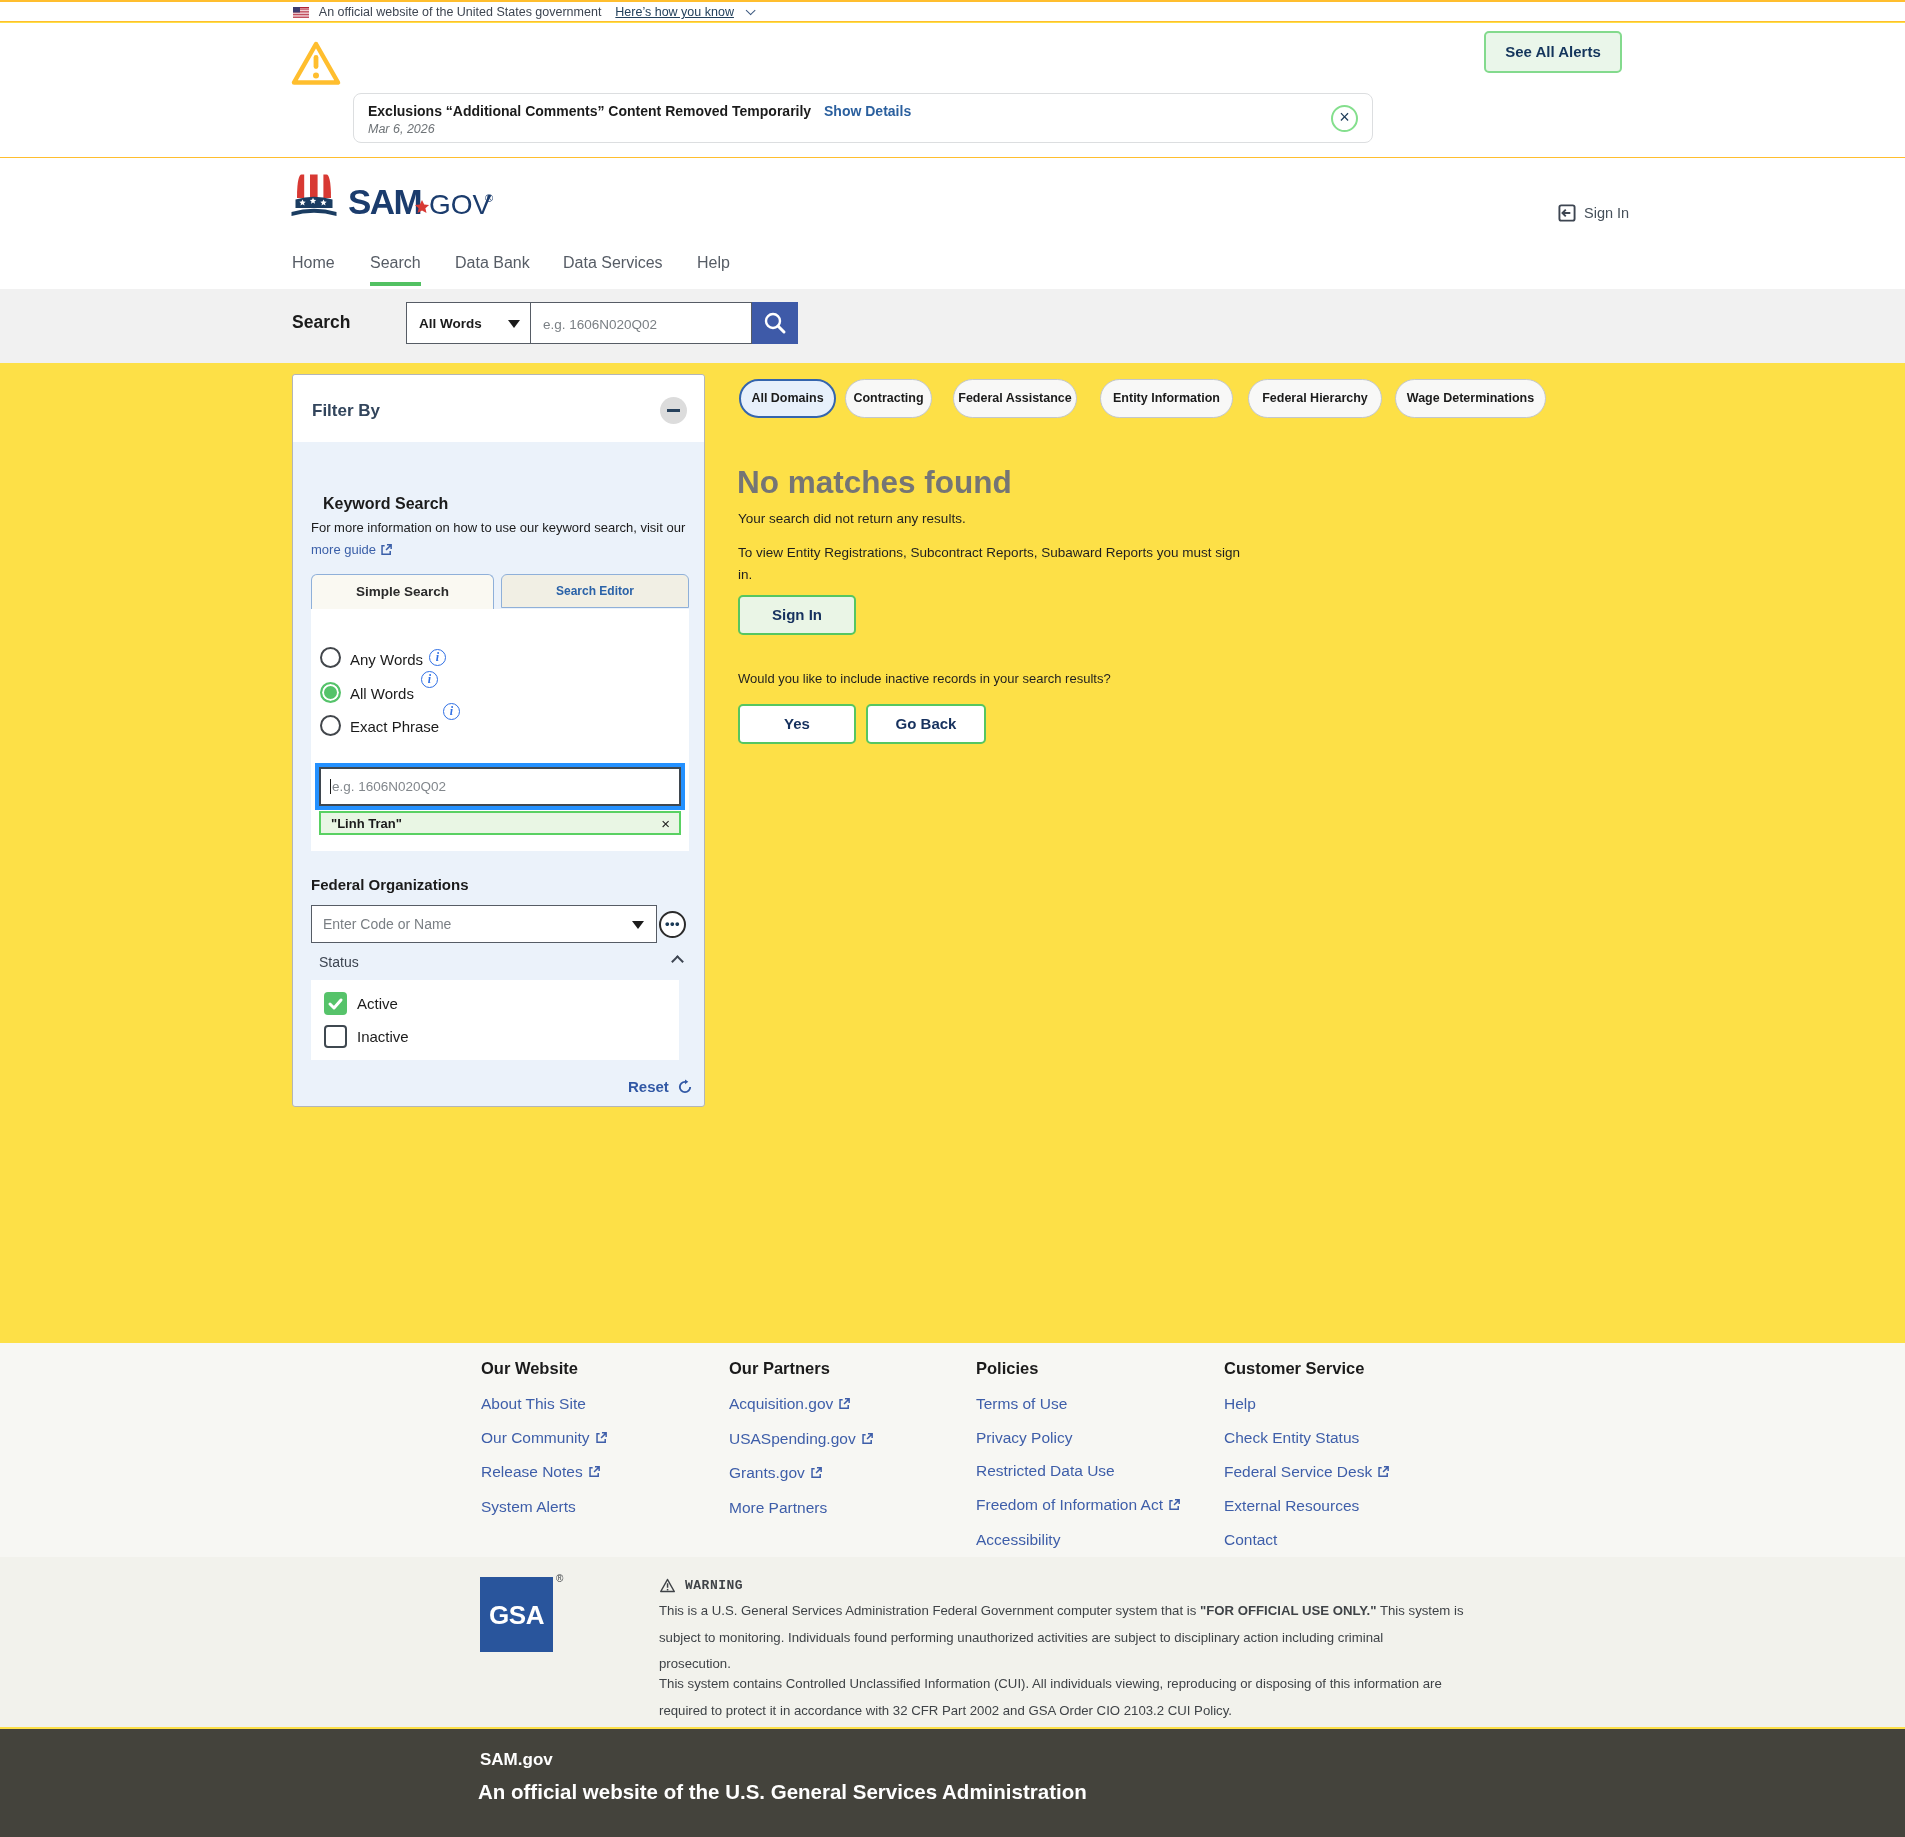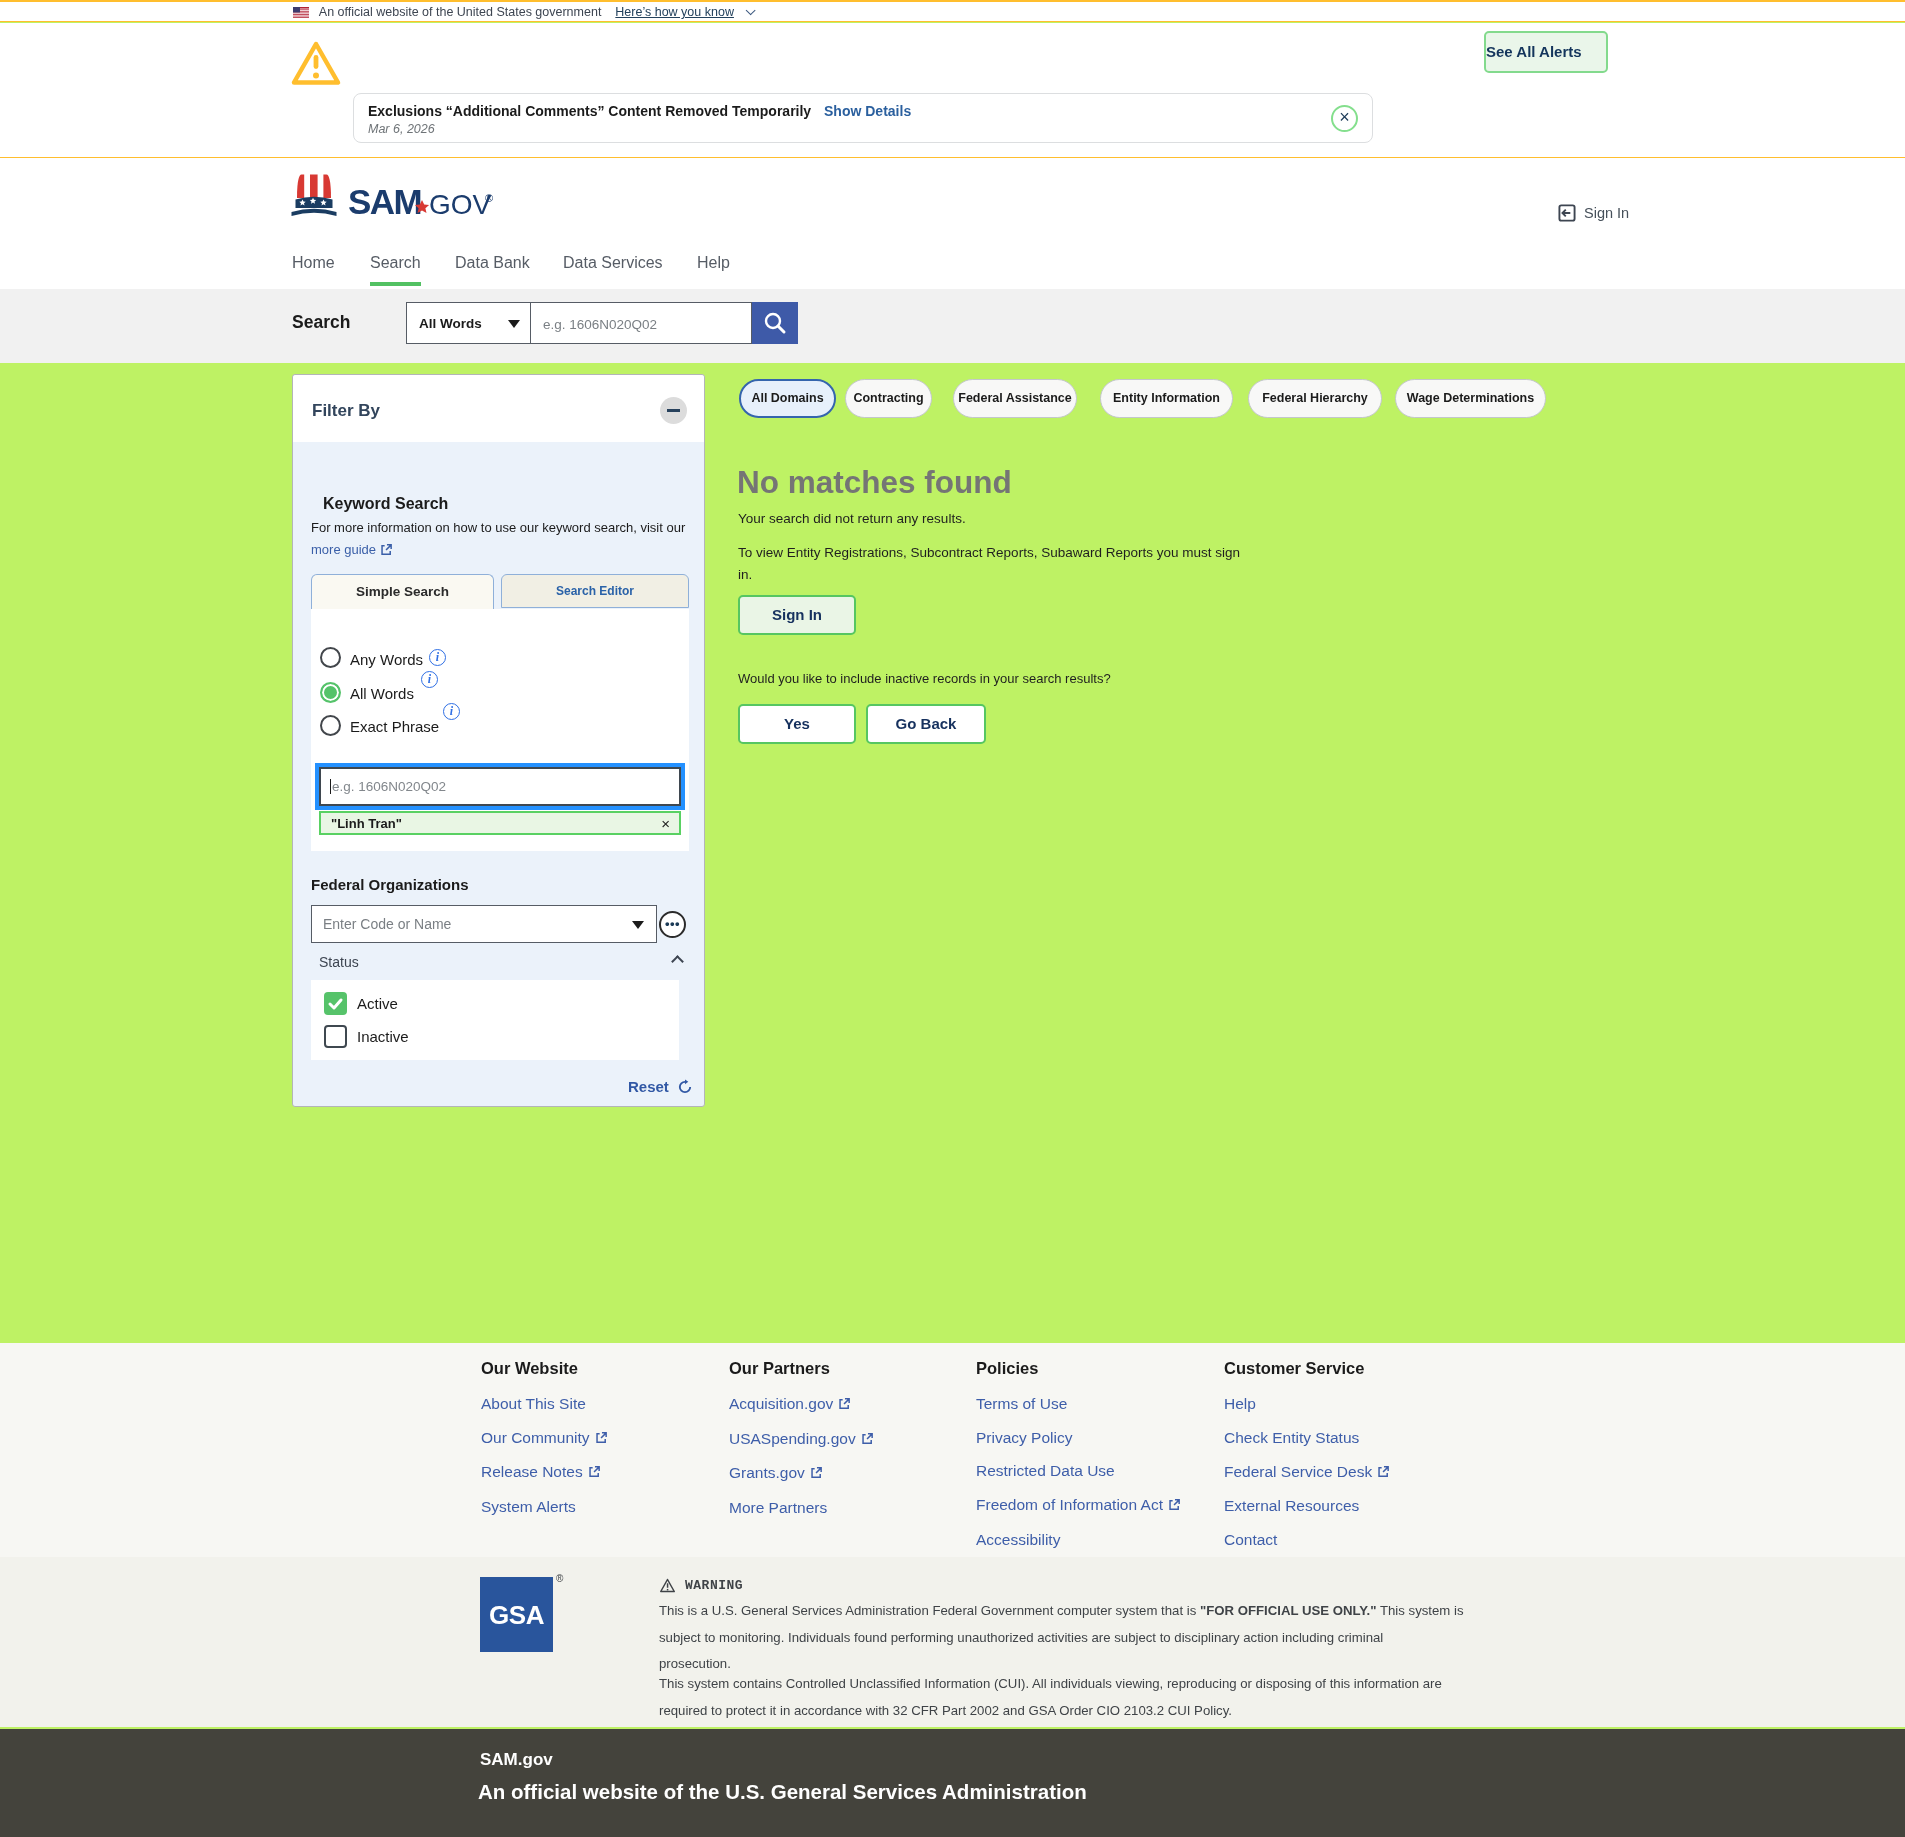--- a/index.html
+++ b/index.html
@@ -1,36 +1,36 @@
 <!DOCTYPE html>
 <html><head>
 <meta charset="utf-8">
 <style>
 * { margin:0; padding:0; box-sizing:border-box; }
 html,body { width:1905px; }
 body { font-family:"Liberation Sans", sans-serif; background:#fff; color:#1b1b1b; }
-.page { position:relative; width:1905px; height:1837px; overflow:hidden; background:#bef264; }
+.page { position:relative; width:1905px; height:1837px; overflow:hidden; background:#fde047; }
 .abs { position:absolute; }
 
 
 .govbar { position:absolute; left:0; top:0; width:1905px; height:22px; background:#fff; border-top:2px solid #ffbe2e; border-bottom:1px solid #ffbe2e; }
 .govbar-inner { position:absolute; left:293px; top:3px; height:16px; font-size:12.5px; color:#3d4551; white-space:nowrap; }
 .usflag { display:inline-block; width:16px; height:11px; vertical-align:-2px; margin-right:7px; }
 .howlink { color:#23415c; text-decoration:underline; }
 .caret-dn-sm { display:inline-block; width:7px; height:7px; border-right:1.5px solid #3d5a80; border-bottom:1.5px solid #3d5a80; transform:rotate(45deg) translateY(-3px); margin-left:8px; }
 
 
 .alerts { position:absolute; left:0; top:23px; width:1905px; height:135px; background:#fff; border-bottom:1.5px solid #ffbe2e; }
 .alert-box { position:absolute; left:353px; width:1020px; height:50px; border:1.5px solid #dcdee0; border-radius:8px; background:#fff; }
 .alert-title { position:absolute; left:14px; top:9px; font-size:14px; font-weight:bold; color:#1b1b1b; white-space:nowrap; }
 .alert-title .sd { font-weight:bold; color:#2a5f9e; margin-left:9px; }
 .alert-date { position:absolute; left:14px; top:28px; font-size:12.5px; font-style:italic; color:#6e7377; }
 .close-btn { position:absolute; right:14px; top:50%; width:27px; height:27px; margin-top:-13.5px; border:2px solid #84df8d; border-radius:50%; background:#fff; }
 .close-btn:before { content:"\00d7"; position:absolute; left:0; top:0; width:23px; height:23px; line-height:21px; text-align:center; font-size:18px; color:#1c3a57; }
-.see-all { position:absolute; left:1484px; top:8px; width:124px; height:42px; background:#eaf6ea; border:2px solid #83da8d; border-radius:5px; line-height:38px; font-size:15px; font-weight:bold; color:#14355c; }
+.see-all { position:absolute; left:1484px; top:8px; width:138px; height:42px; background:#eaf6ea; border:2px solid #83da8d; border-radius:5px; text-align:center; line-height:38px; font-size:15px; font-weight:bold; color:#14355c; }
 
 
 .header { position:absolute; left:0; top:158px; width:1905px; height:79px; background:#fff; }
 .signin-top { position:absolute; left:1558px; top:46px; height:20px; font-size:14.5px; color:#46505a; white-space:nowrap; }
 
 
 .nav { position:absolute; left:0; top:237px; width:1905px; height:52px; background:#fff; font-size:16px; color:#565c65; }
 .nav a { position:absolute; top:17px; color:#565c65; text-decoration:none; }
 .nav .underline { position:absolute; left:370px; top:45px; width:51px; height:4px; background:#52c162; }
 

